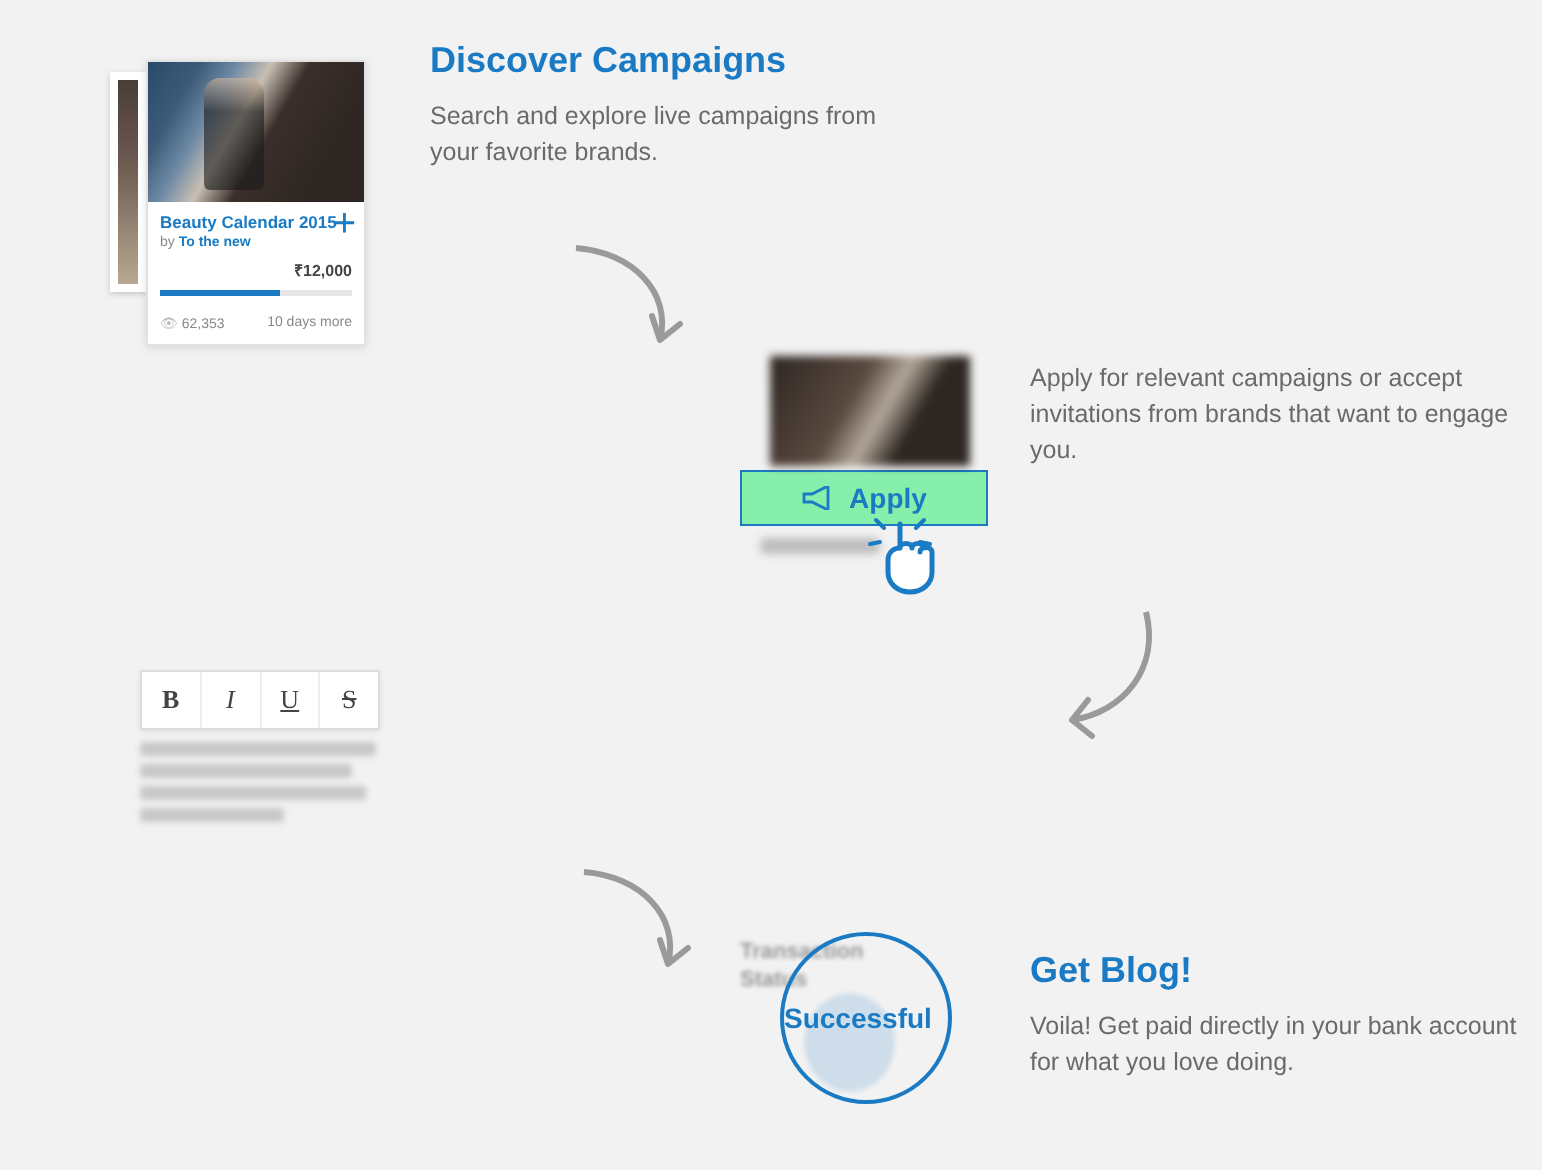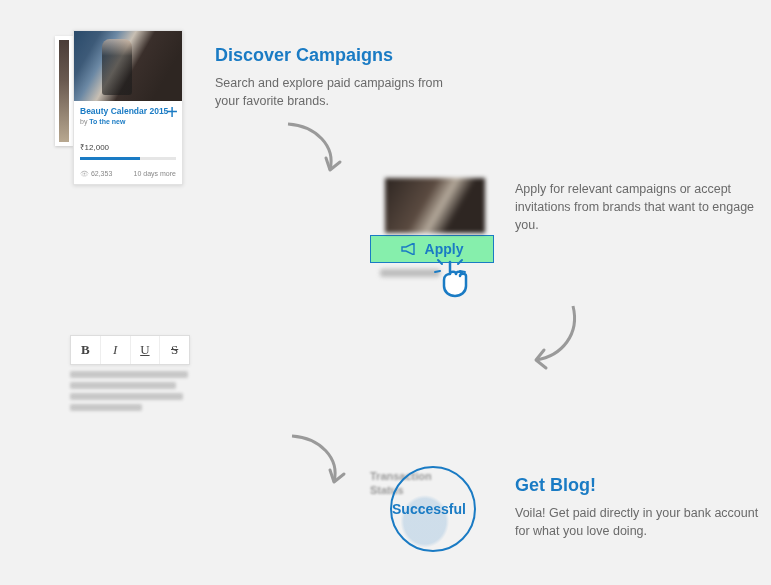--- a/index.html
+++ b/index.html
@@ -52,21 +52,21 @@
   
   content:""; position:absolute; left:28px; top:8px;
   width:30px; height:56px; border-radius:8px 8px 3px 3px;
   background: linear-gradient(#d4b8a0,#1a1a1a 30%);
   opacity:.6;
 }
 .s1-meta { padding: 5px 6px 6px; position:relative; }
 .s1-name { color:#1a7bc4; font-size:8.5px; font-weight:700; }
 .s1-by { color:#8a8a8a; font-size:7px; margin-top:2px; }
 .s1-by b { color:#1a7bc4; font-weight:600; }
-.s1-price { color:#444; font-size:8px; margin-top:16px; font-weight:400; }
+.s1-price { color:#444; font-size:8px; margin-top:4px; font-weight:700;text-align:right; }
 .s1-plus {
   position:absolute; right:4px; top:4px;
   color:#1a7bc4; font-size:20px; font-weight:300; line-height:14px;
 }
 .s1-bar { height:3px; background:#e6e6e6; margin-top:5px; }
 .s1-bar > div { width:62%; height:100%; background:#1a7bc4; }
 .s1-footrow {
   display:flex; justify-content:space-between;
   padding:4px 6px 6px; font-size:7px; color:#888;
 }
@@ -136,21 +136,21 @@
 .s4-circle {
   position:absolute; left:20px; top:-4px;
   width:86px; height:86px; border-radius:50%;
   border:2.5px solid #1a7bc4;
   display:flex; align-items:center; 
   color:#1a7bc4; font-weight:700; font-size:14px;
   background: radial-gradient(ellipse at 40% 65%, rgba(100,160,210,.25) 0 30%, transparent 35%);
 }
 
 
-.t1 { position:absolute; left:215px; top:45px; width:240px; }
+.t1 { position:absolute; left:215px; top:20px; width:240px; }
 .t2 { position:absolute; left:515px; top:180px; width:245px; }
 .t3 { position:absolute; left:215px; top:335px; width:230px; }
 .t4 { position:absolute; left:515px; top:475px; width:245px; }
 
 
 .arrow { position:absolute; }
 .ar1 { left:276px; top:118px; width:80px; height:70px; }
 .ar2 { left:518px; top:300px; width:70px; height:80px; }
 .ar3 { left:280px; top:430px; width:80px; height:70px; }
 </style>
@@ -171,21 +171,21 @@
         </div>
     </div>
     <div class="s1-footrow">
       <span class="s1-eye">62,353</span>
       <span>10 days more</span>
     </div>
   </div>
 </div>
 <div class="t1">
   <div class="step-title">Discover Campaigns</div>
-  <div class="step-desc">Search and explore paid campaigns from your favorite brands.</div>
+  <div class="step-desc">Search and explore live campaigns from your favorite brands.</div>
 </div>
 
 <svg class="arrow ar1" viewBox="0 0 80 70">
   <path d="M12 6 C 40 8, 60 28, 54 52" fill="none" stroke="#9a9a9a" stroke-width="3"></path>
   <path d="M54 52 l10 -8 M54 52 l-4 -12" fill="none" stroke="#9a9a9a" stroke-width="3" stroke-linecap="round"></path>
 </svg>
 
 <div class="s2-illus">
   <div class="s2-img"></div>
   <div class="s2-btn">

